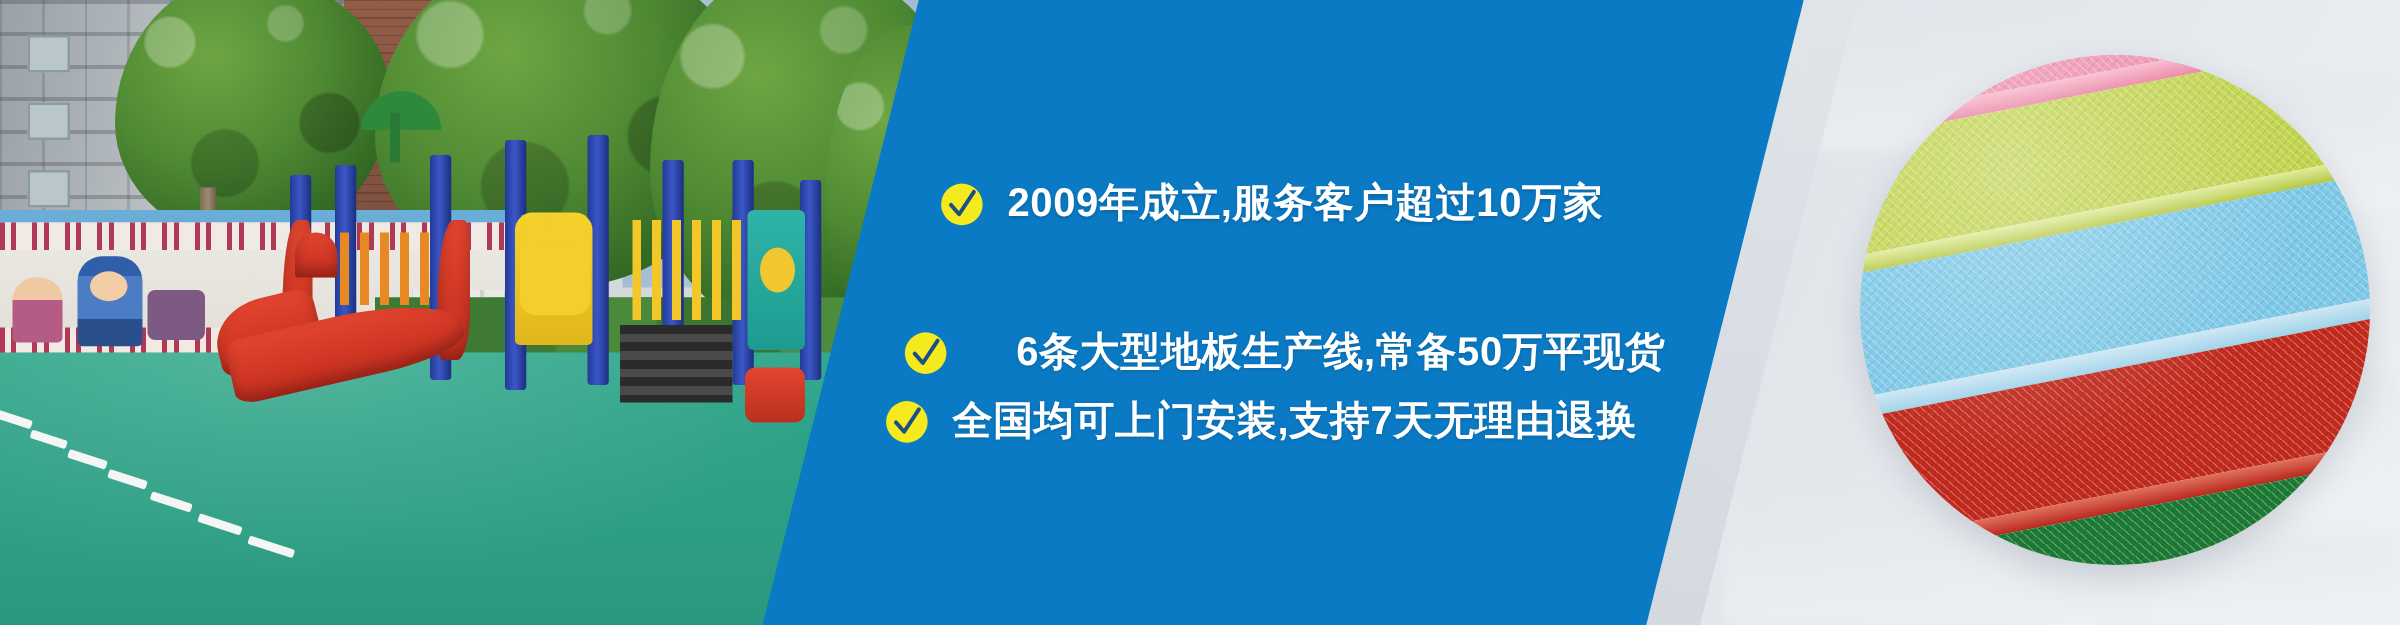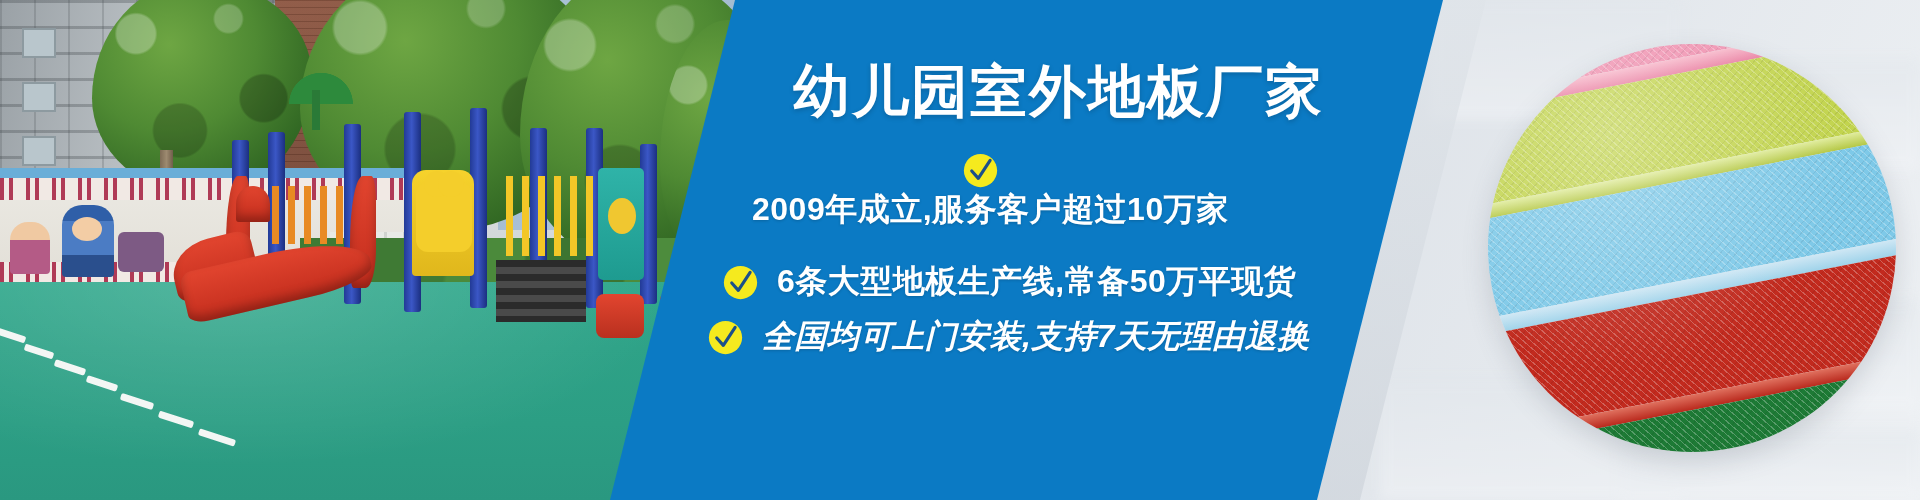--- a/index.html
+++ b/index.html
@@ -139,24 +139,24 @@
     text-shadow:0 2px 5px rgba(0,0,0,.18);
     white-space:nowrap;
   }
   .bullets { position:absolute; left:0; top:0; width:1920px; height:500px; }
   .bullet { position:absolute; display:flex; align-items:center; white-space:nowrap; }
   .bullet .tick { flex:0 0 auto; width:35px; height:35px; margin-right:19px; }
   .bullet .btext {
     font-size:32px; font-weight:bold; color:#ffffff; letter-spacing:.5px;
     text-shadow:0 1px 3px rgba(0,0,0,.18);
   }
-  .b1 { left:752px; top:153px;flex-direction:column; }
+  .b1 { left:752px; top:141px; }
   .b2 { left:737px; top:205px; }
-  .b3 { left:723px; top:260px; }
-  .b4 { left:708px; top:315px;font-style:italic; }
+  .b3 { left:723px; top:260px;gap:36px; }
+  .b4 { left:708px; top:315px; }
 
   
   .circle-wrap {
     position:absolute; left:1488px; top:44px; width:408px; height:408px;
     border-radius:50%; overflow:hidden;
     box-shadow:0 10px 26px rgba(90,100,112,.22);
   }
   .circle-inner { position:absolute; left:-90px; top:-90px; width:600px; height:600px;
     transform:rotate(-11deg); }
   .stripe { position:absolute; left:0; width:600px; }
@@ -266,21 +266,20 @@
 
     <div class="toy" style="left:692px;top:264px;width:32px;height:26px;background:#f4f6f4;"></div>
     <div class="toy" style="left:712px;top:272px;width:34px;height:24px;background:#e8edf0;"></div>
     <div class="red-box" style="left:660px;top:292px;width:34px;height:22px;"></div>
     <div class="red-box" style="left:700px;top:292px;width:40px;height:22px;"></div>
   </div>
 
   <div class="grey-sliver"></div>
   <div class="blue-panel"></div>
 
-  <div class="headline">幼儿园室外地板厂家</div>
 
   <div class="bullets">
 
     <div class="bullet b1">
       <span class="tick">
         <svg viewBox="0 0 40 40" width="35" height="35">
           <circle cx="20" cy="20" r="19" fill="#f5ea1e"></circle>
           <path d="M10 20.5 L17.5 29 L31 8.5" fill="none" stroke="#1b4f8a" stroke-width="3.6" stroke-linecap="round" stroke-linejoin="round"></path>
         </svg>
       </span>

